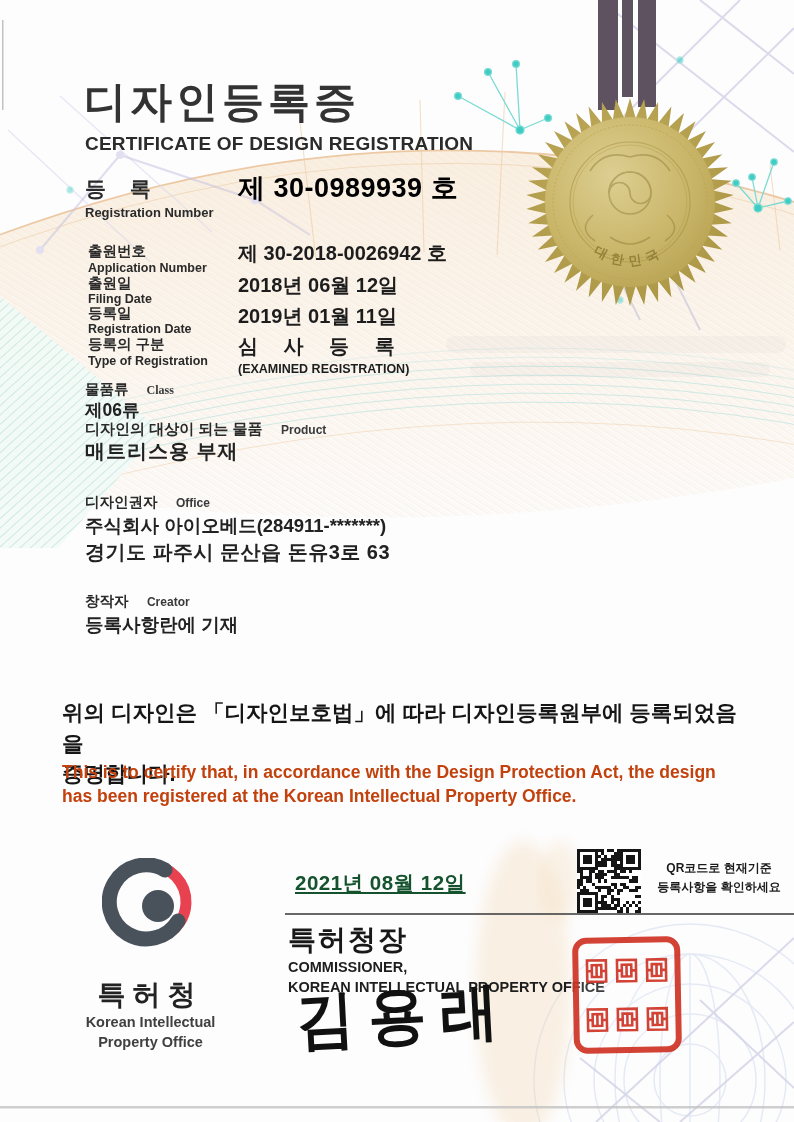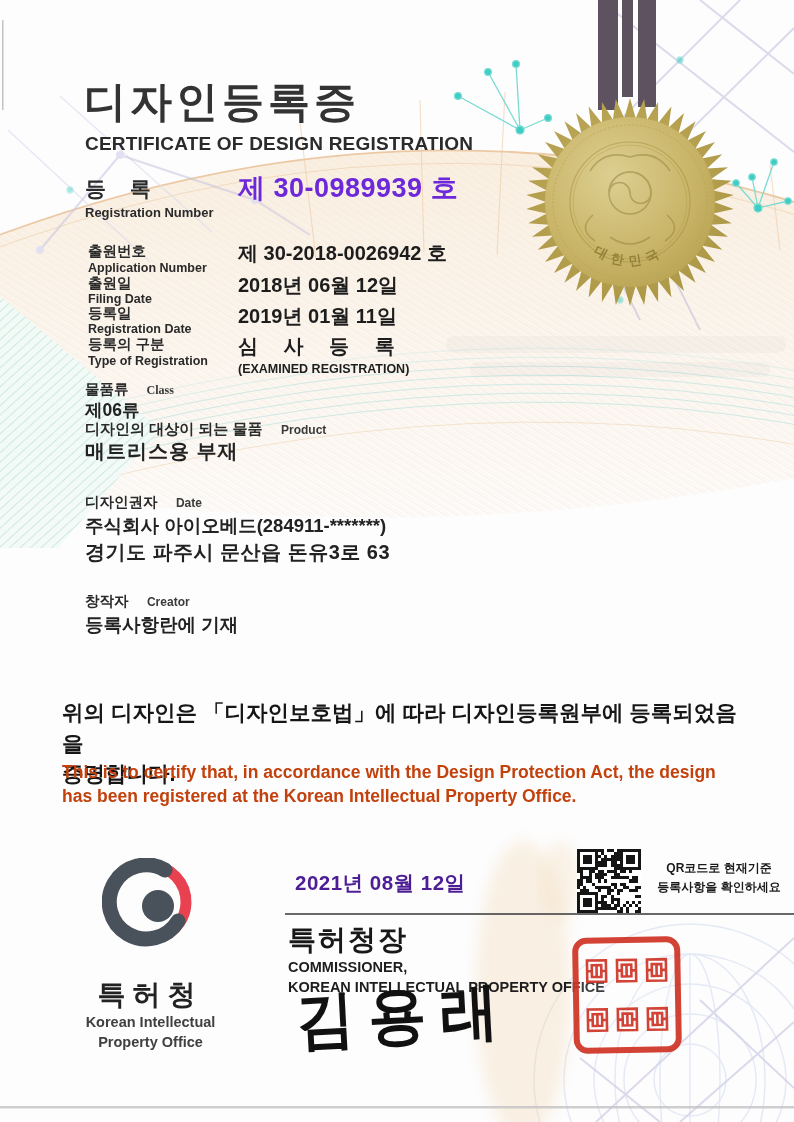--- a/index.html
+++ b/index.html
@@ -11,21 +11,21 @@
   }
   .abs{position:absolute;}
   svg.bg{position:absolute;left:0;top:0;pointer-events:none;}
 
   
   .title-ko{left:84px;top:74px;font-size:42px;font-weight:700;letter-spacing:4px;color:#333;}
   .title-en{left:85px;top:133px;font-size:19px;font-weight:700;color:#2b2b2b;letter-spacing:.2px;}
 
   .reg-label-ko{left:85px;top:175px;font-size:21px;font-weight:700;letter-spacing:9px;color:#2a2a2a;}
   .reg-label-en{left:85px;top:205px;font-size:13px;font-weight:700;color:#2a2a2a;}
-  .reg-value{left:238px;top:170px;font-size:27px;font-weight:700;color:#6d28d9;letter-spacing:.5px;}
+  .reg-value{left:238px;top:170px;font-size:27px;font-weight:700;color:#000000;letter-spacing:.5px;}
 
   
   .f-ko{font-size:14.5px;font-weight:700;color:#2a2a2a;}
   .f-en{font-size:12.5px;font-weight:700;color:#2a2a2a;}
   .f-val{font-size:20px;font-weight:700;color:#1d1d1d;}
   .f-sub{font-size:12.5px;font-weight:700;color:#1d1d1d;}
 
   
   .pair-ko{font-size:14.5px;font-weight:700;color:#2a2a2a;}
   .pair-en{font-size:12px;font-weight:700;color:#3a3a3a;margin-left:14px;}
@@ -34,21 +34,21 @@
 
   .owner-name{left:85px;top:513px;font-size:18.5px;font-weight:700;}
   .owner-addr{left:85px;top:539px;font-size:20px;font-weight:700;letter-spacing:.5px;}
   .creator-val{left:85px;top:612px;font-size:18.5px;font-weight:700;}
 
   
   .stmt-ko{left:62px;top:698px;width:690px;font-size:21.5px;font-weight:700;color:#161616;line-height:1.42;}
   .stmt-en{left:62px;top:760px;width:700px;font-size:17.5px;font-weight:700;color:#c2410c;line-height:1.38;}
 
   
-  .issue-date{left:295px;top:869px;font-size:20.5px;font-weight:600;color:#4c1d95;letter-spacing:.5px;}
+  .issue-date{left:295px;top:869px;font-size:20.5px;font-weight:600;color:#14532d;letter-spacing:.5px;text-decoration:underline;}
   .divider{left:285px;top:913px;width:509px;height:2px;background:#4e4e4e;opacity:.85;}
 
   .comm-ko{left:288px;top:921px;font-size:28px;font-weight:700;color:#181818;letter-spacing:2px;}
   .comm-en{left:288px;top:958px;font-size:14.5px;font-weight:700;color:#1d1d1d;line-height:1.35;}
 
   .signature{left:294px;top:980px;font-size:58px;font-weight:600;color:#111;
     letter-spacing:14px;transform:rotate(-3deg) scaleY(1.08);transform-origin:left top;}
 
   
   .qr{left:577px;top:849px;width:64px;height:64px;display:grid;
@@ -245,21 +245,21 @@
   <div class="abs class-val">제06류</div>
 
   <div class="abs product-val">매트리스용 부재</div>
   <div class="abs" style="left:85px;top:420px;">
     <span class="pair-ko" style="font-weight:600;font-size:15px;">디자인의 대상이 되는 물품</span>
     <span class="pair-en">Product</span>
   </div>
 
   <div class="abs" style="left:85px;top:493px;">
     <span class="pair-ko" style="font-weight:600;">디자인권자</span>
-    <span class="pair-en">Date</span>
+    <span class="pair-en">Office</span>
   </div>
   <div class="abs owner-name">주식회사 아이오베드(284911-*******)</div>
   <div class="abs owner-addr">경기도 파주시 문산읍 돈유3로 63</div>
 
   <div class="abs" style="left:85px;top:592px;">
     <span class="pair-ko" style="font-weight:600;">창작자</span>
     <span class="pair-en">Creator</span>
   </div>
   <div class="abs creator-val">등록사항란에 기재</div>
 

